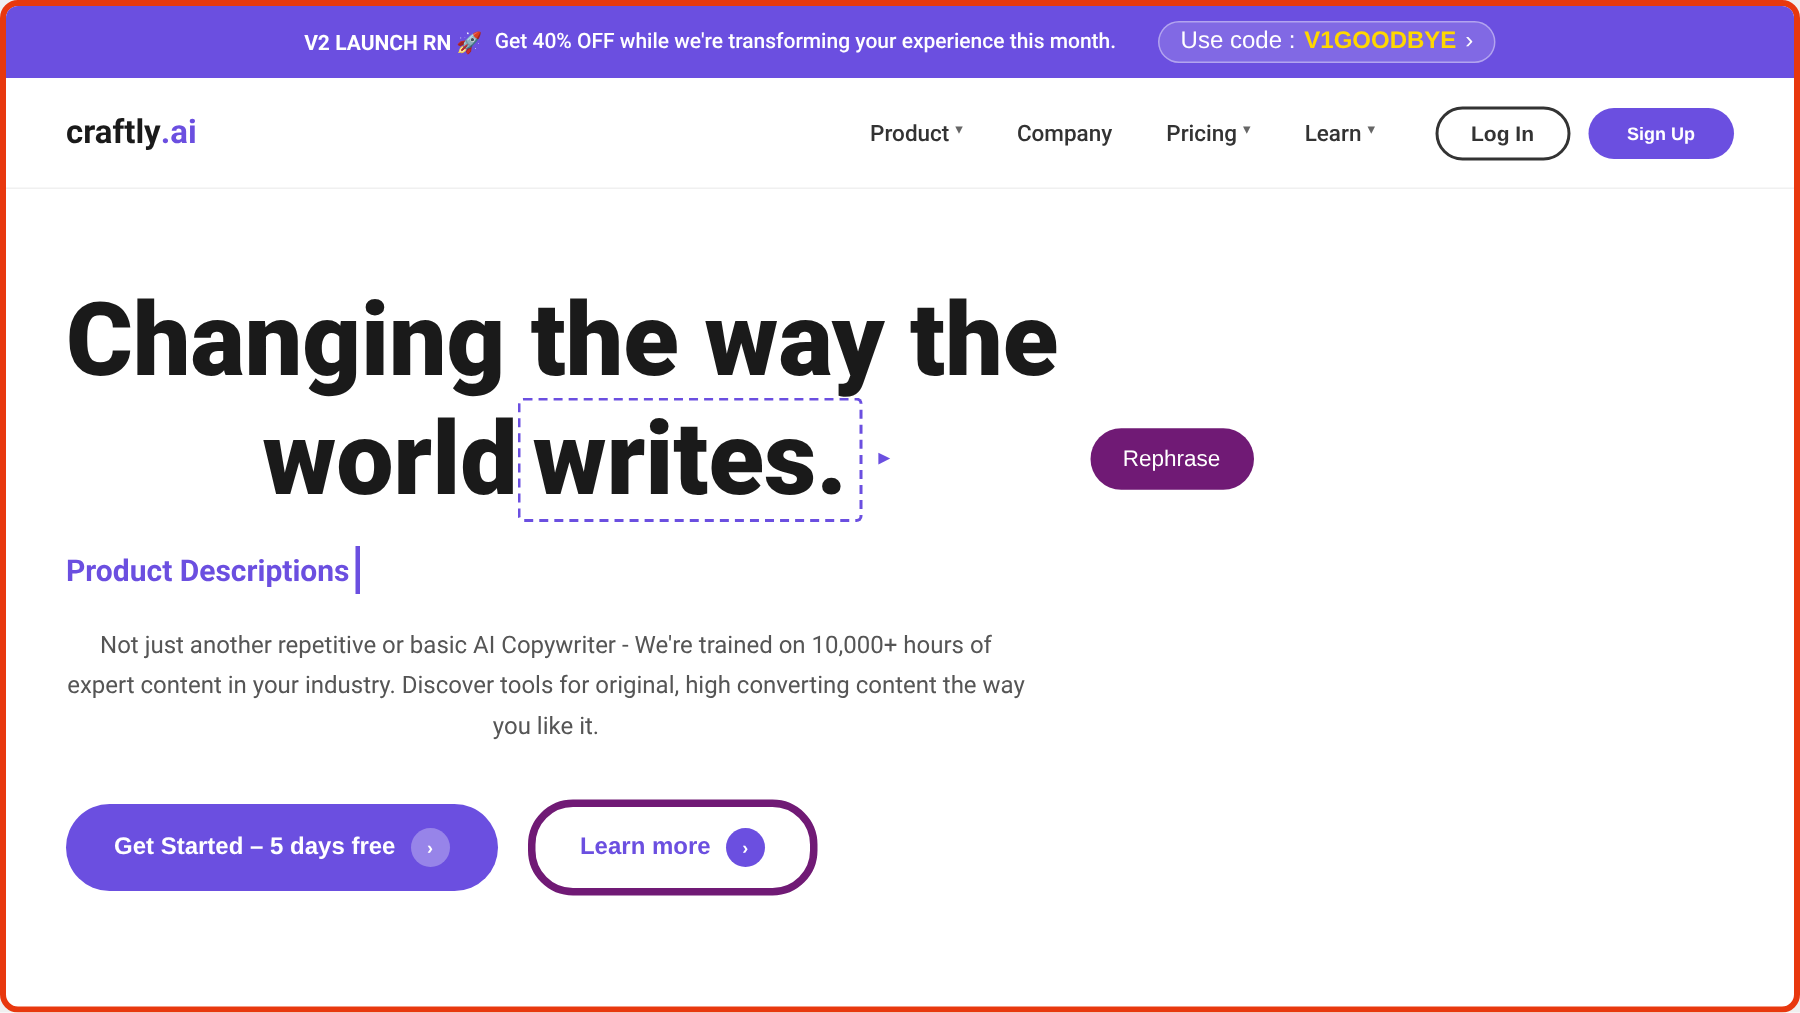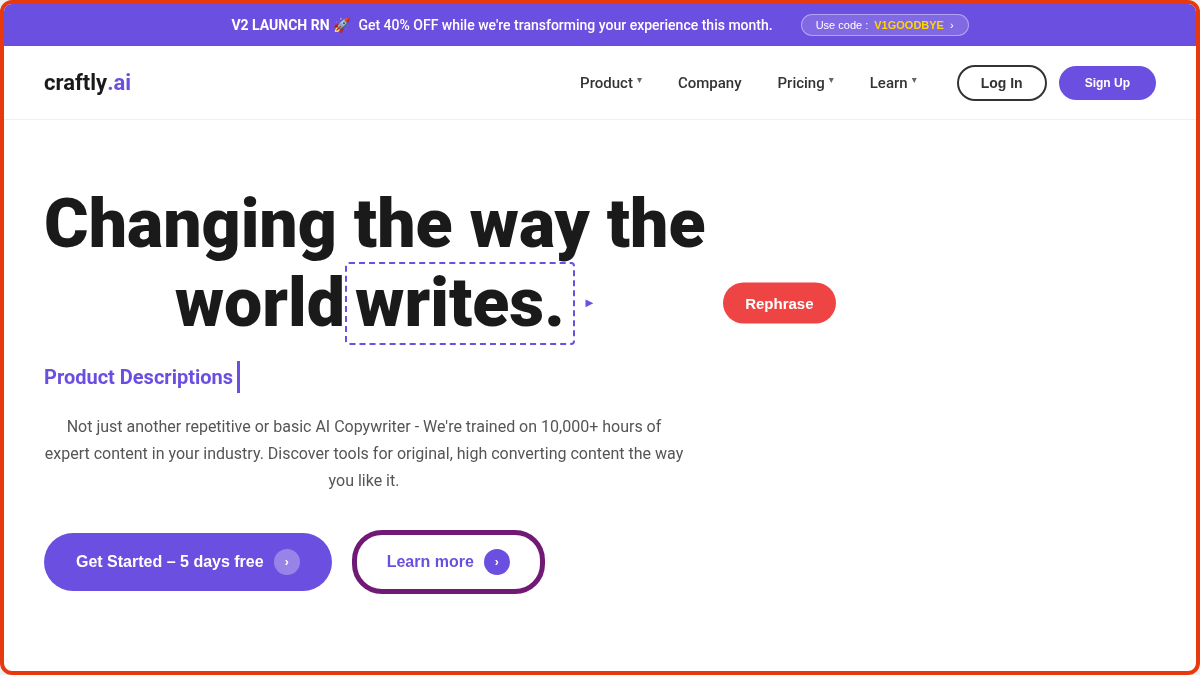--- a/index.html
+++ b/index.html
@@ -46,21 +46,21 @@
 
     .banner-launch {
       font-weight: 700;
     }
 
     .banner-code-btn {
       background: rgba(255,255,255,0.15);
       border: 1px solid rgba(255,255,255,0.4);
       border-radius: 20px;
       padding: 4px 14px;
-      font-size: 11px;
+      font-size: 16px;
       color: #fff;
       cursor: pointer;
       display: flex;
       align-items: center;
       gap: 6px;
       margin-left: 16px;
     }
 
     .banner-code-btn span.code {
       color: #ffd700;
@@ -189,27 +189,27 @@
       border-radius: 4px;
       padding: 2px 8px;
       position: relative;
     }
 
     .rephrase-btn {
       position: absolute;
       right: -130px;
       top: 50%;
       transform: translateY(-50%);
-      background: #ef4444;
+      background: #701a75;
       color: #fff;
       border: none;
       border-radius: 25px;
       padding: 12px 22px;
       font-size: 15px;
-      font-weight: 700;
+      font-weight: 400;
       cursor: pointer;
       white-space: nowrap;
     }
 
     .arrow-connector {
       position: absolute;
       right: -18px;
       top: 50%;
       transform: translateY(-50%);
       color: #6b4fe0;

